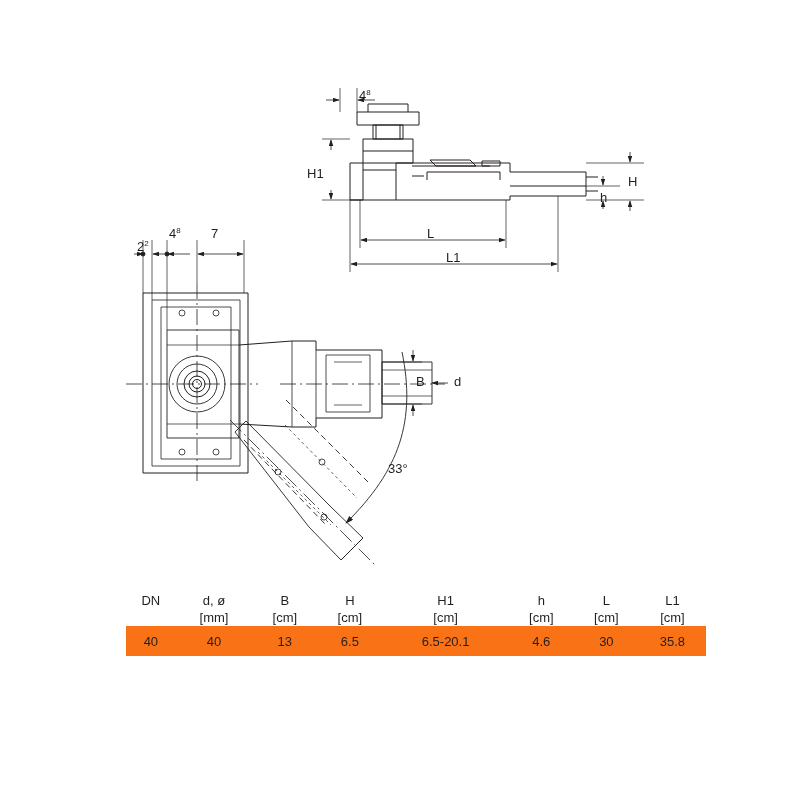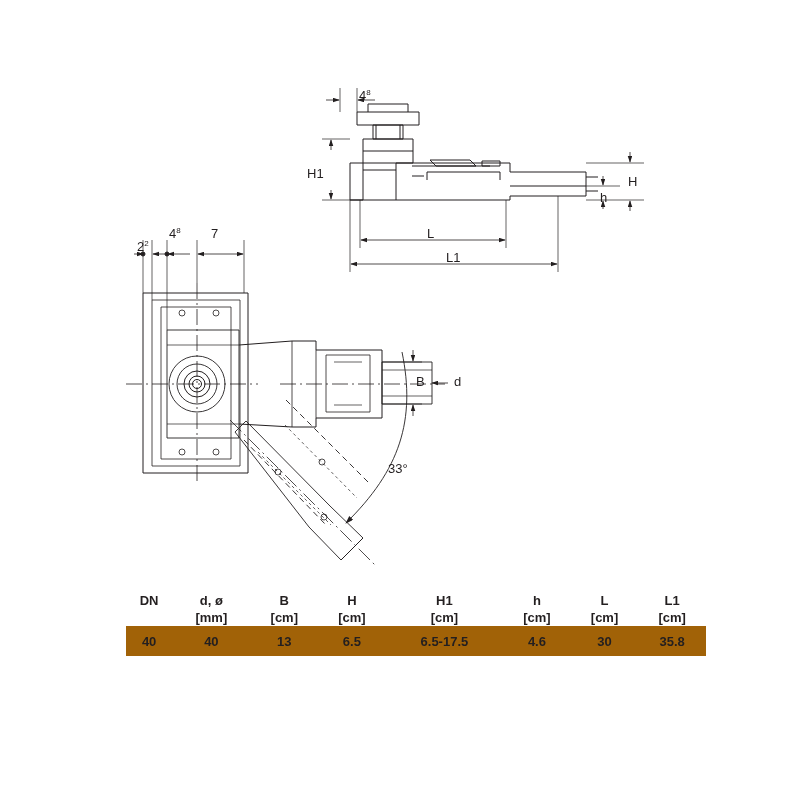--- a/index.html
+++ b/index.html
@@ -5,23 +5,23 @@
   html,body{margin:0;padding:0;background:#ffffff;}
   body{width:800px;height:800px;overflow:hidden;font-family:"Liberation Sans",sans-serif;color:#231f20;}
   #stage{position:relative;width:800px;height:800px;margin-left:30px;}
 
   .lbl{position:absolute;font-size:13px;color:#231f20;white-space:nowrap;}
   .sup{font-size:8px;vertical-align:super;}
 
   
   #spec-table{position:absolute;left:96px;top:592px;width:580px;font-size:13px;}
   #spec-table table{border-collapse:collapse;width:100%;}
-  #spec-table th,#spec-table td{text-align:center;font-weight:bold;padding:0;}
+  #spec-table th,#spec-table td{text-align:center;font-weight:normal;padding:0;}
   #spec-table thead th{padding:1px 0;color:#231f20;font-size:13px;line-height:15px;}
-  #spec-table tbody tr{background:#a16207;}
+  #spec-table tbody tr{background:#f97316;}
   #spec-table tbody td{height:30px;color:#231f20;font-size:13px;}
 
   svg{position:absolute;left:0;top:0;}
 </style>
 </head>
 <body>
 
 <div id="stage">
 
   <svg width="800" height="800" viewBox="0 0 800 800">
@@ -194,21 +194,21 @@
           <th>[cm]</th>
           <th>[cm]</th>
         </tr>
       </thead>
       <tbody>
         <tr>
           <td>40</td>
           <td>40</td>
           <td>13</td>
           <td>6.5</td>
-          <td>6.5-17.5</td>
+          <td>6.5-20.1</td>
           <td>4.6</td>
           <td>30</td>
           <td>35.8</td>
         </tr>
       </tbody>
     </table>
   </div>
 
 </div>
 

